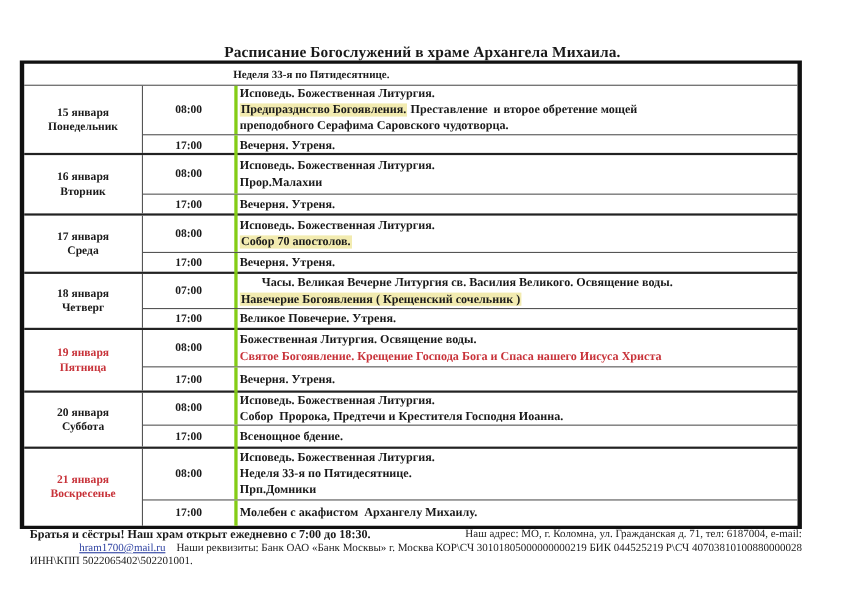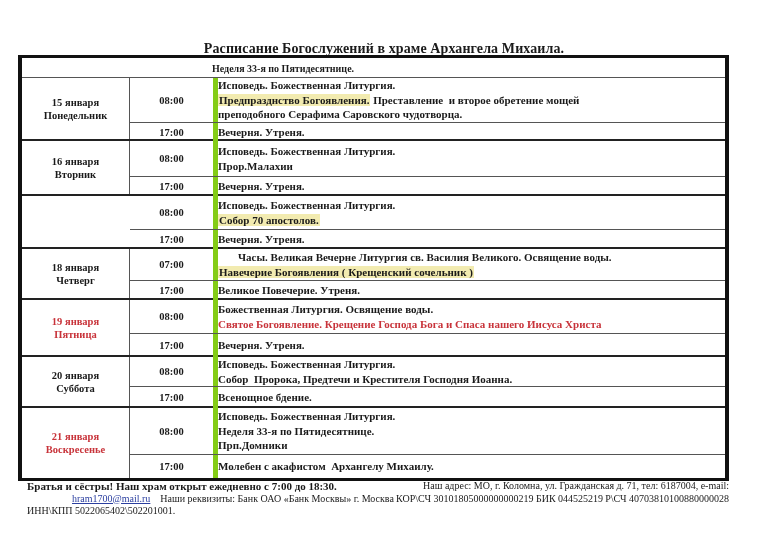--- a/index.html
+++ b/index.html
@@ -13,21 +13,21 @@
                  border-bottom:1px solid #555; font-weight:bold; font-size:10px;
                  text-align:left; padding-left:190px; line-height:22px; box-sizing:border-box; }
   .group { position:absolute; left:0; right:0; border-bottom:2px solid #222; box-sizing:border-box; }
   .group.last { border-bottom:none; }
   .day { position:absolute; left:0; top:0; bottom:0; width:107px; border-right:1px solid #555;
          display:flex; flex-direction:column; justify-content:center; align-items:center;
          font-weight:bold; font-size:10.5px; line-height:13px; text-align:center; }
   .day.red { color:#c8333a; }
   .row { position:absolute; left:108px; right:0; border-bottom:1px solid #555; box-sizing:border-box; }
   .row.lastrow { border-bottom:none;text-decoration:underline; }
-  .time { position:absolute; left:0; top:0; bottom:0; width:83px; border-right:5px solid #84cc16;
+  .time { position:absolute; left:0; top:0; bottom:0; width:83px; border-right:3px solid #84cc16;
           display:flex; align-items:center; justify-content:center; font-weight:bold; font-size:10.5px; }
   .desc { position:absolute; left:88px; right:4px; top:0; bottom:0; display:flex; flex-direction:column;
           justify-content:center; font-weight:bold; font-size:11px; line-height:14.5px; }
   .hl { background:#f2ebb0; padding:0 1px; }
   .red-text { color:#c8333a; }
   .footer { position:absolute; left:27px; top:480px; width:702px; font-size:10px; line-height:12.5px; }
   .footer .bold { font-weight:bold; font-size:11px; }
   .footer a { color:#2b3fa0; text-decoration:underline;padding-left:45px; }
   .footer .line { white-space:nowrap; display:flex; justify-content:space-between; }
 </style>
@@ -72,20 +72,24 @@
           </div>
         </div>
         <div class="row lastrow" style="top: 36px; height: 19px;">
           <div class="time">17:00</div>
           <div class="desc">
             <div><span style="white-space: pre;">Вечерня. Утреня.</span></div>
           </div>
         </div>
       </div>
       <div class="group" style="top: 138px; height: 53px;">
+        <div class="day">
+          <span>17 января</span>
+          <span>Среда</span>
+        </div>
         <div class="row" style="top: 0px; height: 34px;">
           <div class="time">08:00</div>
           <div class="desc">
             <div><span style="white-space: pre;">Исповедь. Божественная Литургия.</span></div>
             <div><span class="hl" style="white-space: pre;">Собор 70 апостолов.</span></div>
           </div>
         </div>
         <div class="row lastrow" style="top: 34px; height: 19px;">
           <div class="time">17:00</div>
           <div class="desc">

